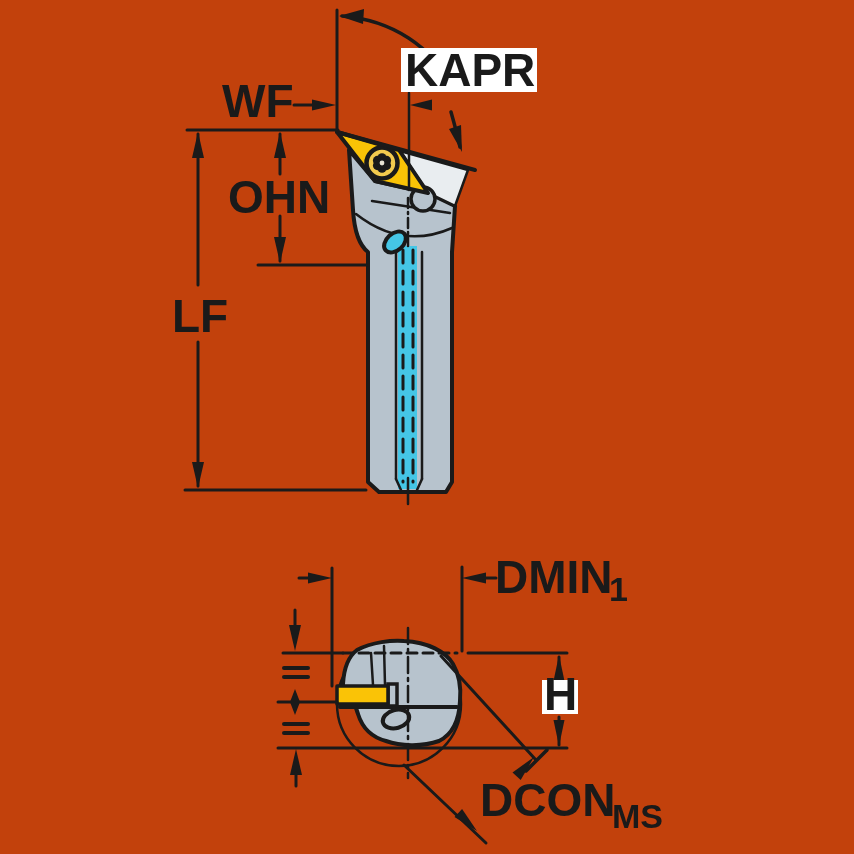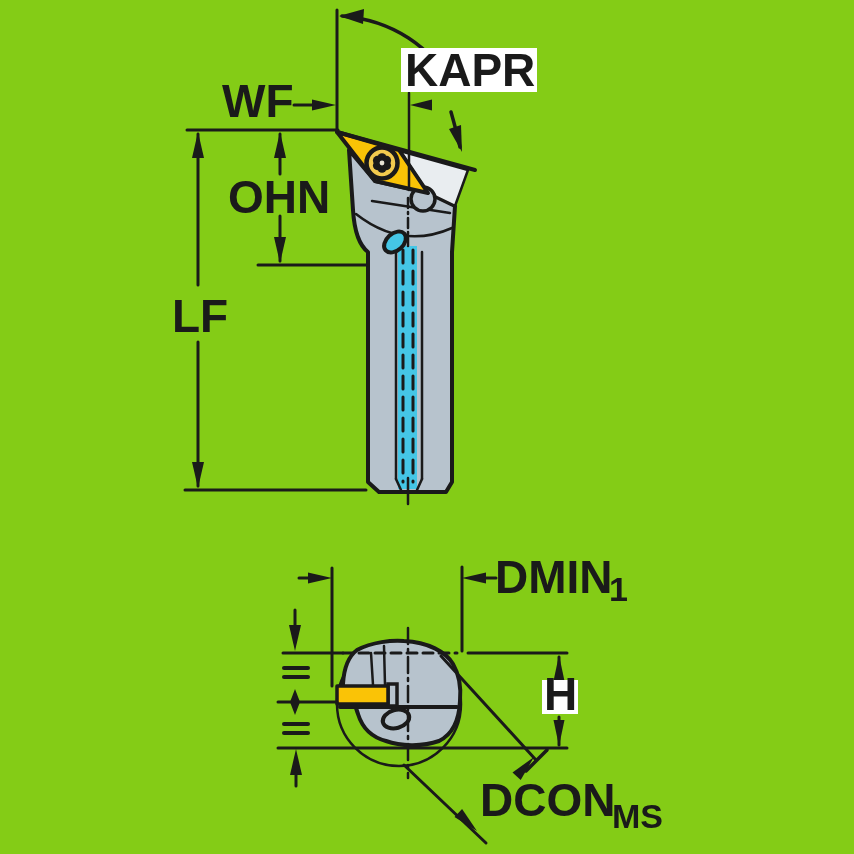--- a/index.html
+++ b/index.html
@@ -7,21 +7,21 @@
     padding: 0;
     background: #ffffff;
     width: 854px;
     height: 854px;
     overflow: hidden;
   }
   .canvas {
     position: relative;
     width: 854px;
     height: 854px;
-    background: #84cc16;
+    background: #c2410c;
     font-family: "Liberation Sans", sans-serif;
   }
   svg text {
     font-family: "Liberation Sans", "DejaVu Sans", sans-serif;
     font-weight: bold;
     fill: #1a1a1a;
   }
   .dim-label { font-size: 46px; }
   .dim-sub   { font-size: 34px; }
 </style>

